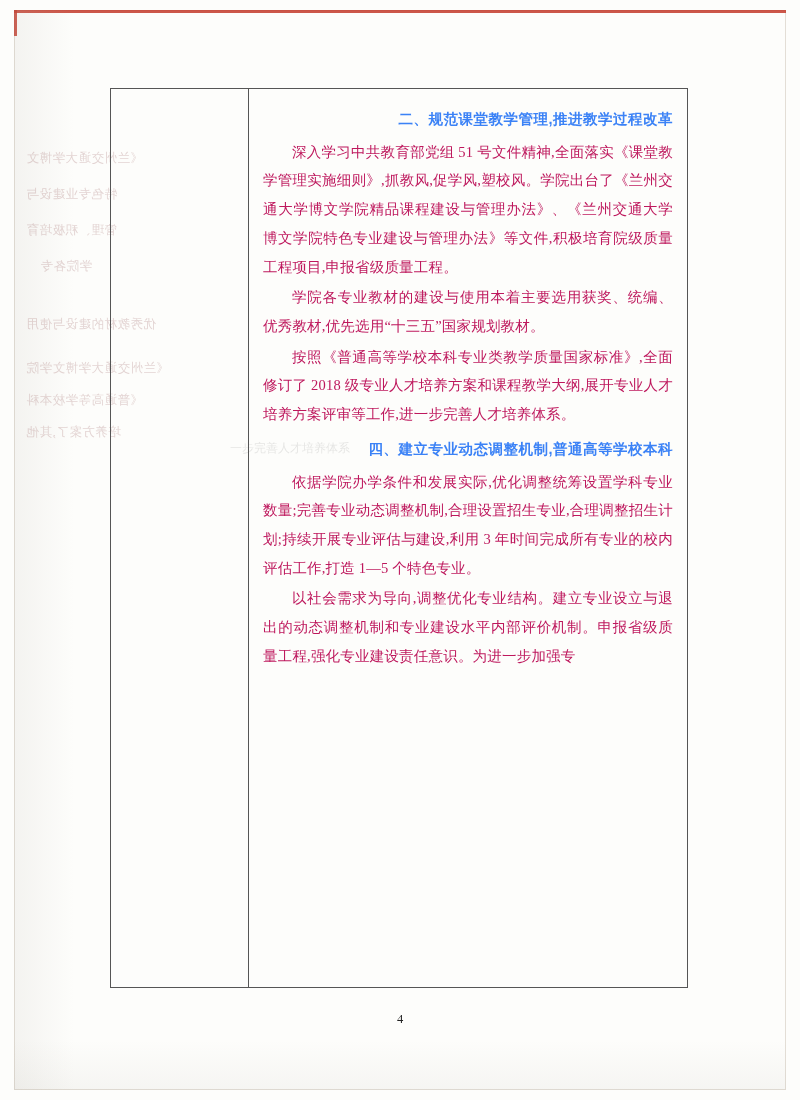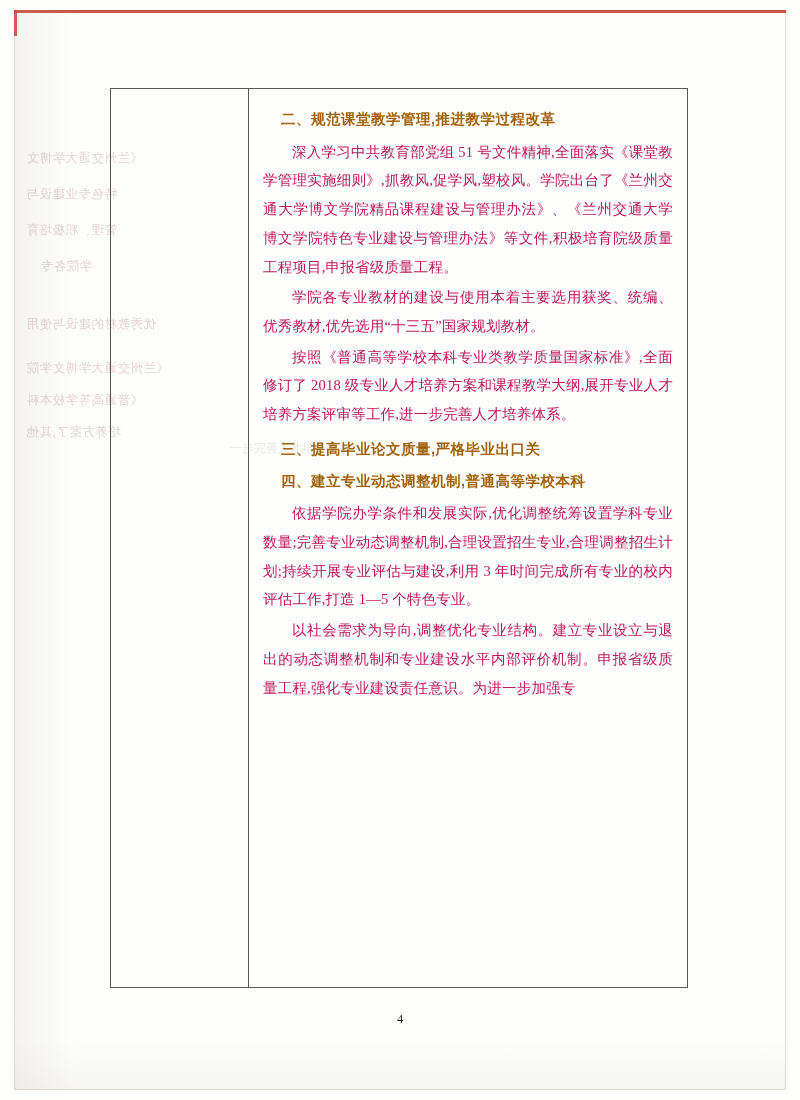--- a/index.html
+++ b/index.html
@@ -77,25 +77,26 @@
     width: 440px;
     height: 100%;
     box-sizing: border-box;
     padding: 10px 16px 0 14px;
   }
 
   .heading {
     font-family: "Liberation Sans", sans-serif;
     font-weight: bold;
     font-size: 14.5px;
-    color: #a16207;
+    color: #3b82f6;
     letter-spacing: 0.5px;
     margin: 10px 0 7px 0;
     text-indent: 18px;
     line-height: 1.5;
+    text-align: right;
   }
   .para {
     font-size: 14.5px;
     color: #be185d;
     line-height: 1.98;
     margin: 0 0 2px 0;
     text-indent: 29px;
     text-align: justify;
     letter-spacing: 0.2px;
     font-family: "Liberation Serif", serif;
@@ -172,21 +173,20 @@
   <div class="doc-frame">
     <div class="inner-rule"></div>
 
     <div class="content">
 
       <div class="heading">二、规范课堂教学管理,推进教学过程改革</div>
       <p class="para">深入学习中共教育部党组 51 号文件精神,全面落实《课堂教学管理实施细则》,抓教风,促学风,塑校风。学院出台了《兰州交通大学博文学院精品课程建设与管理办法》、《兰州交通大学博文学院特色专业建设与管理办法》等文件,积极培育院级质量工程项目,申报省级质量工程。</p>
       <p class="para">学院各专业教材的建设与使用本着主要选用获奖、统编、优秀教材,优先选用“十三五”国家规划教材。</p>
       <p class="para">按照《普通高等学校本科专业类教学质量国家标准》,全面修订了 2018 级专业人才培养方案和课程教学大纲,展开专业人才培养方案评审等工作,进一步完善人才培养体系。</p>
 
-      <div class="heading">三、提高毕业论文质量,严格毕业出口关</div>
 
       <div class="heading">四、建立专业动态调整机制,普通高等学校本科</div>
       <p class="para">依据学院办学条件和发展实际,优化调整统筹设置学科专业数量;完善专业动态调整机制,合理设置招生专业,合理调整招生计划;持续开展专业评估与建设,利用 3 年时间完成所有专业的校内评估工作,打造 1—5 个特色专业。</p>
       <p class="para">以社会需求为导向,调整优化专业结构。建立专业设立与退出的动态调整机制和专业建设水平内部评价机制。申报省级质量工程,强化专业建设责任意识。为进一步加强专</p>
 
     </div>
   </div>
 
   <div class="page-number">4</div>
 

